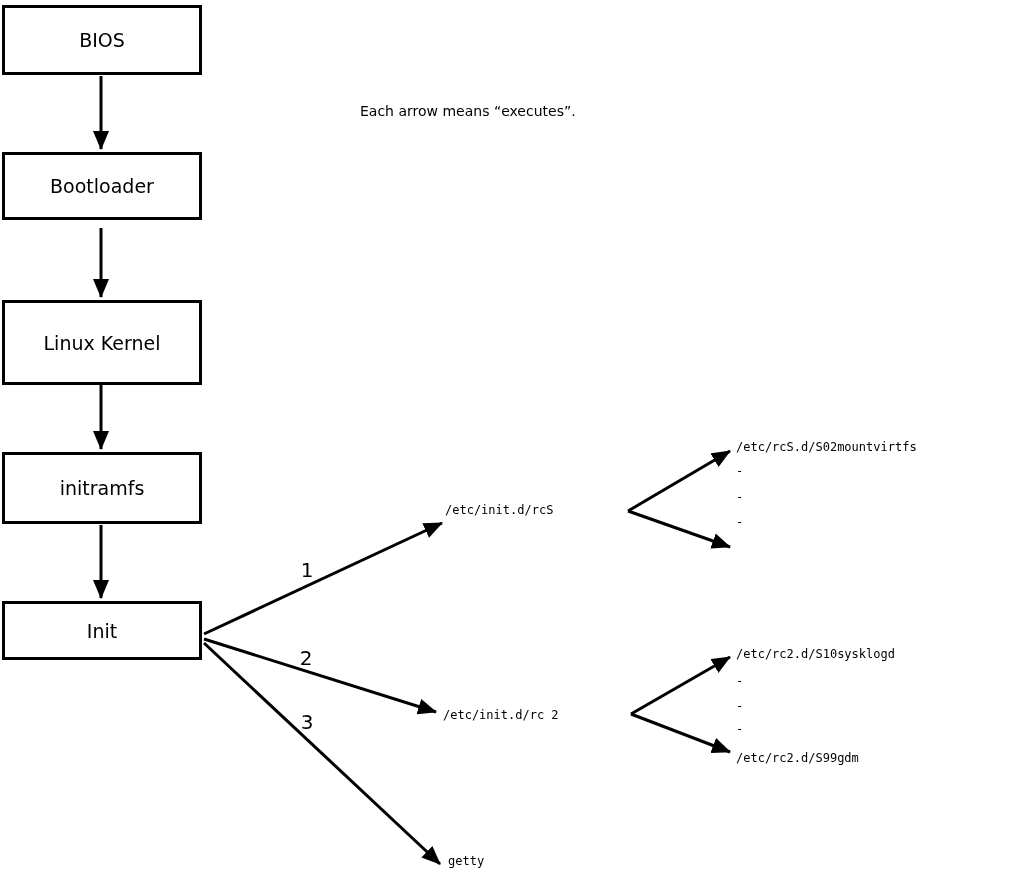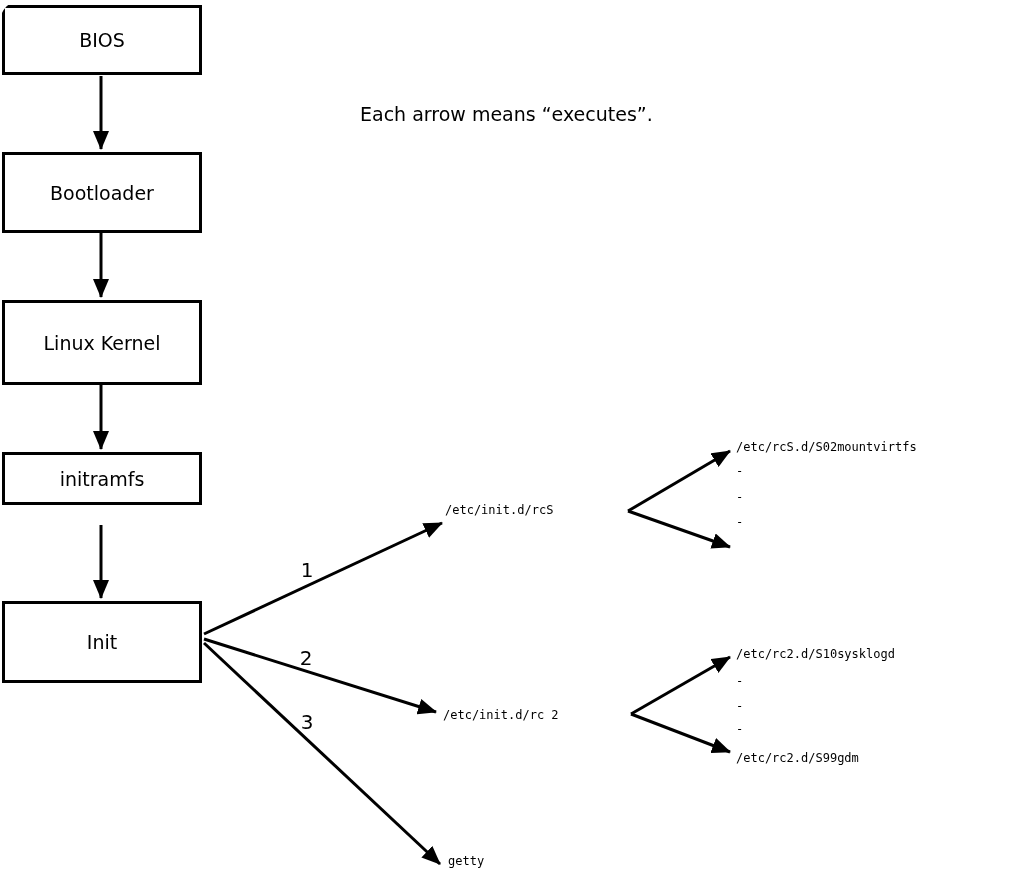--- a/index.html
+++ b/index.html
@@ -1,28 +1,28 @@
 <!DOCTYPE html>
 <html><head>
 <meta charset="utf-8">
 <style>
   * { margin:0; padding:0; box-sizing:border-box; }
   html,body { background:#ffffff; }
   .canvas {
     position:relative; width:1024px; height:875px; background:#ffffff;
-    font-family:"DejaVu Sans", sans-serif; color:#000; overflow:hidden;border-radius:22px;
+    font-family:"DejaVu Sans", sans-serif; color:#000; overflow:hidden;
   }
   svg.arrows { position:absolute; left:0; top:0; width:1024px; height:875px; }
   .box {
     position:absolute; left:2px; width:200px;
     border:3px solid #000; background:#fff;
     display:flex; align-items:center; justify-content:center;
     font-size:19px;
   }
-  .caption { position:absolute; left:360px; top:103px; font-size:19px; }
+  .caption { position:absolute; left:360px; top:103px; font-size:14px; }
   .mono {
     position:absolute; font-family:"DejaVu Sans Mono", monospace;
     font-size:12px; line-height:20px; white-space:pre;
   }
   .branch-num {
     position:absolute; font-size:20px; transform:translate(-50%,-50%);
   }
 </style>
 </head>
 <body>
@@ -48,30 +48,30 @@
     <line x1="628" y1="511" x2="730" y2="451" stroke="#000" stroke-width="3" marker-end="url(#ah)"></line>
     <line x1="628" y1="511" x2="730" y2="547" stroke="#000" stroke-width="3" marker-end="url(#ah)"></line>
 
     <line x1="631" y1="714" x2="730" y2="657" stroke="#000" stroke-width="3" marker-end="url(#ah)"></line>
     <line x1="631" y1="714" x2="730" y2="752" stroke="#000" stroke-width="3" marker-end="url(#ah)"></line>
   </svg>
 
   <div class="box" style="top:5px;  height:70px;">
       <span>BIOS</span>
     </div>
-  <div class="box" style="top:152px;height:81px;">
+  <div class="box" style="top:152px;height:68px;">
       <span>Bootloader</span>
     </div>
   <div class="box" style="top:300px;height:85px;">
       <span>Linux Kernel</span>
     </div>
-  <div class="box" style="top:452px;height:53px;">
+  <div class="box" style="top:452px;height:72px;">
       <span>initramfs</span>
     </div>
-  <div class="box" style="top:601px;height:82px;">
+  <div class="box" style="top:601px;height:59px;">
       <span>Init</span>
     </div>
 
   <div class="caption">Each arrow means “executes”.</div>
 
   <div class="branch-num" style="left:307px;top:570px;">1</div>
   <div class="branch-num" style="left:306px;top:658px;">2</div>
   <div class="branch-num" style="left:307px;top:722px;">3</div>
 
   <div class="mono" style="left:445px;top:500px;">/etc/init.d/rcS</div>

